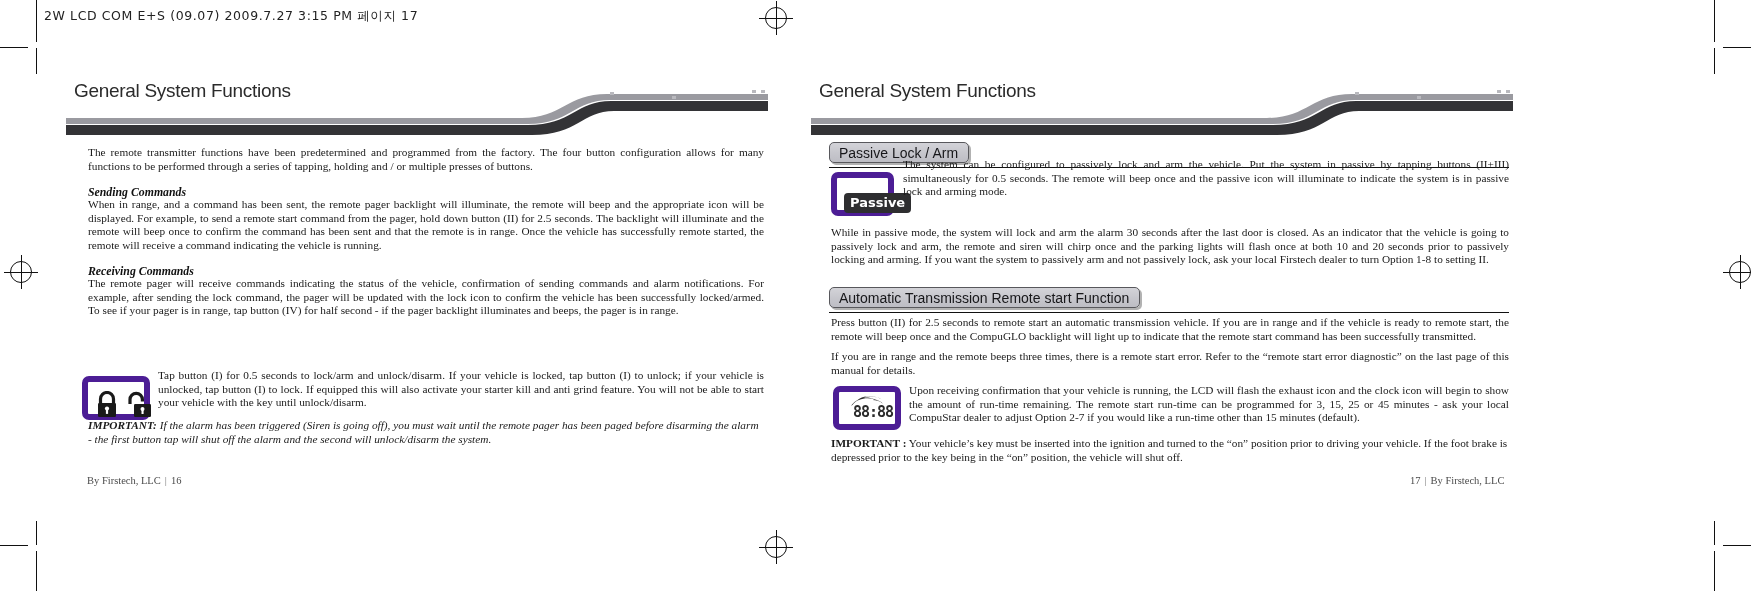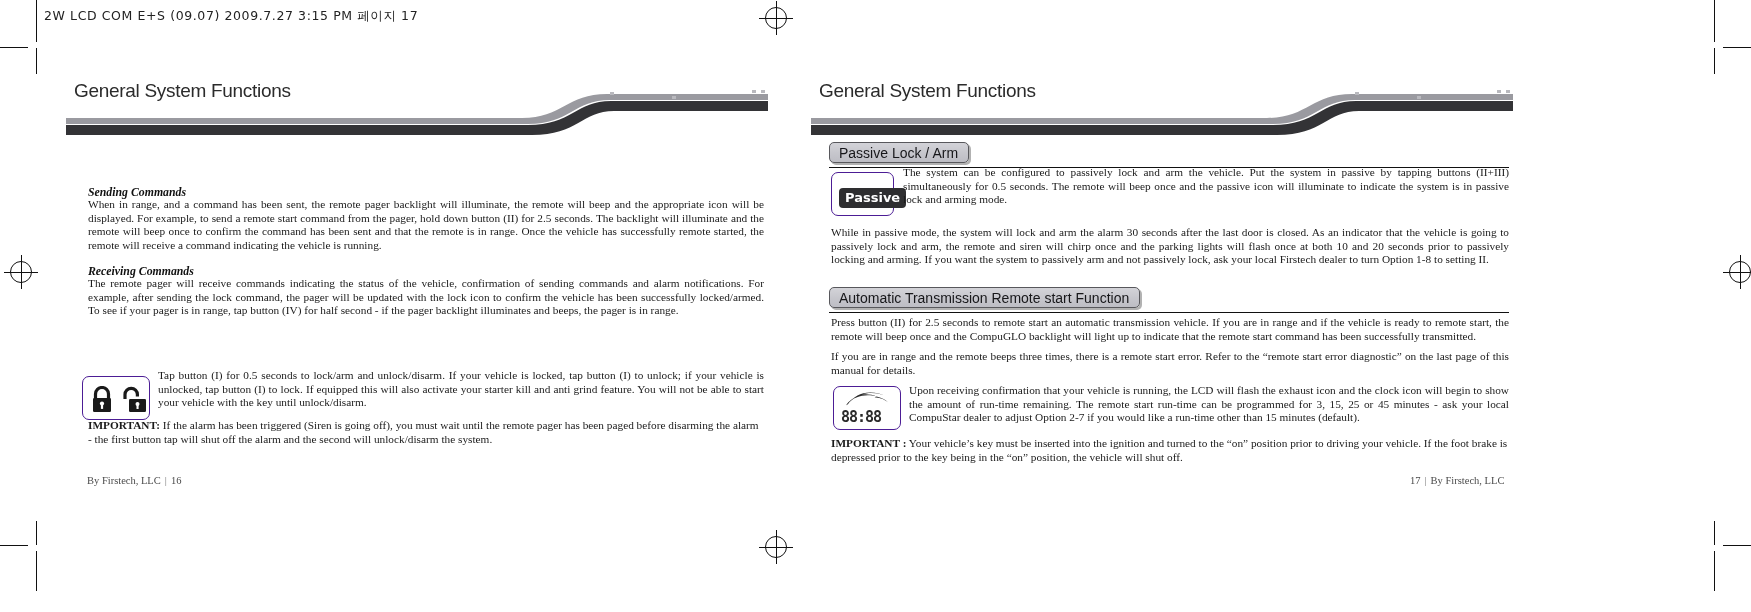--- a/index.html
+++ b/index.html
@@ -137,21 +137,21 @@
     font-style: italic;
     color: #111;
   }
   .lead {
     font-weight: bold;
   }
 
   
   .icon-box {
     position: absolute;
-    border: 1px solid #4c1d95;
+    border: 6px solid #4c1d95;
     border-radius: 7px;
     background: #fff;
     box-sizing: border-box;
   }
   .lock-row {
     position: absolute;
     left: 8px;
     top: 9px;
     display: flex;
     gap: 9px;
@@ -172,21 +172,21 @@
   }
   .runtime-icon {
     position: absolute;
     left: 0;
     top: 0;
     width: 100%;
     height: 100%;
   }
   .seg-clock {
     position: absolute;
-    left: 7px;
+    left: 14px;
     bottom: 3px;
     font-family: "DejaVu Sans Mono", monospace;
     font-weight: bold;
     font-size: 15px;
     color: #2b2b2b;
     letter-spacing: -1px;
   }
 
   
   .footer {
@@ -231,20 +231,21 @@
       <rect x="610" y="18" width="4" height="3" fill="#b9b9be"></rect>
       <rect x="660" y="16" width="4" height="3" fill="#9a9aa0"></rect>
       <rect x="666" y="16" width="4" height="3" fill="#9a9aa0"></rect>
       <rect x="690" y="12" width="4" height="3" fill="#b9b9be"></rect>
       <rect x="699" y="12" width="4" height="3" fill="#b9b9be"></rect>
       <rect x="704" y="17" width="2" height="3" fill="#9a9aa0"></rect>
     </svg>
     <div class="banner-title">General System Functions</div>
   </div>
 
+  <div class="para" style="left:88px;top:146px;width:676px;">The remote transmitter functions have been predetermined and programmed from the factory. The four button configuration allows for many functions to be performed through a series of tapping, holding and / or multiple presses of buttons.</div>
 
   <div class="sub-head" style="left:88px;top:185px;">Sending Commands</div>
   <div class="para" style="left:88px;top:198px;width:676px;">When in range, and a command has been sent, the remote pager backlight will illuminate, the remote will beep and the appropriate icon will be displayed. For example, to send a remote start command from the pager, hold down button (II) for 2.5 seconds. The backlight will illuminate and the remote will beep once to confirm the command has been sent and that the remote is in range. Once the vehicle has successfully remote started, the remote will receive a command indicating the vehicle is running.</div>
 
   <div class="sub-head" style="left:88px;top:264px;text-align:center;">Receiving Commands</div>
   <div class="para" style="left:88px;top:277px;width:676px;">The remote pager will receive commands indicating the status of the vehicle, confirmation of sending commands and alarm notifications. For example, after sending the lock command, the pager will be updated with the lock icon to confirm the vehicle has been successfully locked/armed. To see if your pager is in range, tap button (IV) for half second - if the pager backlight illuminates and beeps, the pager is in range.</div>
 
 
   <div class="icon-box" style="left:82px;top:376px;width:68px;height:44px;">
     <div class="lock-row">
@@ -258,21 +259,21 @@
         <path d="M3,13 L3,8.5 A6.2,6.2 0 0 1 15.4,8.5 L15.4,10.5" fill="none" stroke="#1a1a1a" stroke-width="3.2"></path>
         <rect x="7" y="13" width="17" height="13" rx="1.2" fill="#1a1a1a"></rect>
         <circle cx="15.5" cy="18" r="2.0" fill="#fff"></circle>
         <rect x="14.5" y="18" width="2.1" height="5.0" fill="#fff"></rect>
       </svg>
     </div>
   </div>
 
   <div class="para" style="left:158px;top:369px;width:606px;">Tap button (I) for 0.5 seconds to lock/arm and unlock/disarm. If your vehicle is locked, tap button (I) to unlock; if your vehicle is unlocked, tap button (I) to lock. If equipped this will also activate your starter kill and anti grind feature. You will not be able to start your vehicle with the key until unlock/disarm.</div>
 
-  <div class="para left-align" style="left:88px;top:419px;width:676px;">
+  <div class="para left-align" style="left:88px;top:419px;width:676px;font-style:italic;">
     <span class="lead">IMPORTANT:</span>
     <span>If the alarm has been triggered (Siren is going off), you must wait until the remote pager has been paged before disarming the alarm - the first button tap will shut off the alarm and the second will unlock/disarm the system.</span>
   </div>
 
   <div class="footer" style="left:87px;top:475px;">
     <span>By Firstech, LLC</span><span class="bar">|</span><span>16</span>
   </div>
 </div>
 
 <div class="page page-right">
@@ -294,21 +295,21 @@
 
   <div class="chip-wrap" style="left:-46px;top:142px;width:680px;">
     <div class="chip">Passive Lock / Arm</div>
     <div class="chip-rule" style="left:0px;width:680px;"></div>
   </div>
 
   <div class="icon-box" style="left:-44px;top:172px;width:63px;height:44px;">
     <div class="passive-badge">Passive</div>
   </div>
 
-  <div class="para" style="left:28px;top:166px;width:606px;">The system can be configured to passively lock and arm the vehicle. Put the system in passive by tapping buttons (II+III) simultaneously for 0.5 seconds. The remote will beep once and the passive icon will illuminate to indicate the system is in passive lock and arming mode.</div>
+  <div class="para" style="left:28px;top:158px;width:606px;">The system can be configured to passively lock and arm the vehicle. Put the system in passive by tapping buttons (II+III) simultaneously for 0.5 seconds. The remote will beep once and the passive icon will illuminate to indicate the system is in passive lock and arming mode.</div>
 
   <div class="para" style="left:-44px;top:226px;width:678px;">While in passive mode, the system will lock and arm the alarm 30 seconds after the last door is closed.  As an indicator that the vehicle is going to passively lock and arm, the remote and siren will chirp once and the parking lights will flash once at both 10 and 20 seconds prior to passively locking and arming. If you want the system to passively arm and not passively lock, ask your local Firstech dealer to turn Option 1-8 to setting II.</div>
 
   <div class="chip-wrap" style="left:-46px;top:287px;width:680px;">
     <div class="chip">Automatic Transmission Remote start Function</div>
     <div class="chip-rule" style="left:0px;width:680px;"></div>
   </div>
 
   <div class="para" style="left:-44px;top:316px;width:678px;">Press button (II) for 2.5 seconds to remote start an automatic transmission vehicle. If you are in range and if the vehicle is ready to remote start, the remote will beep once and the CompuGLO backlight will light up to indicate that the remote start command has been successfully transmitted.</div>
 

